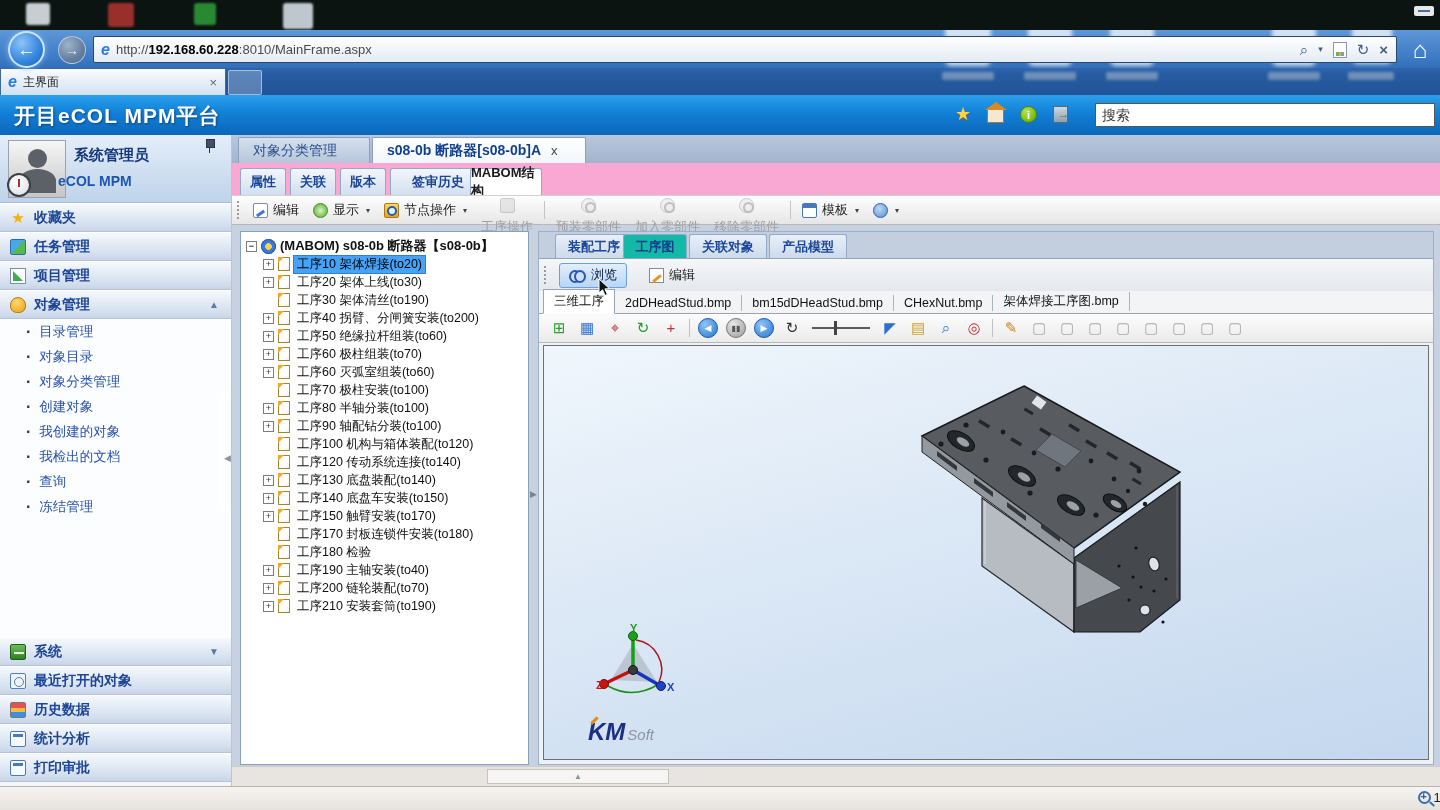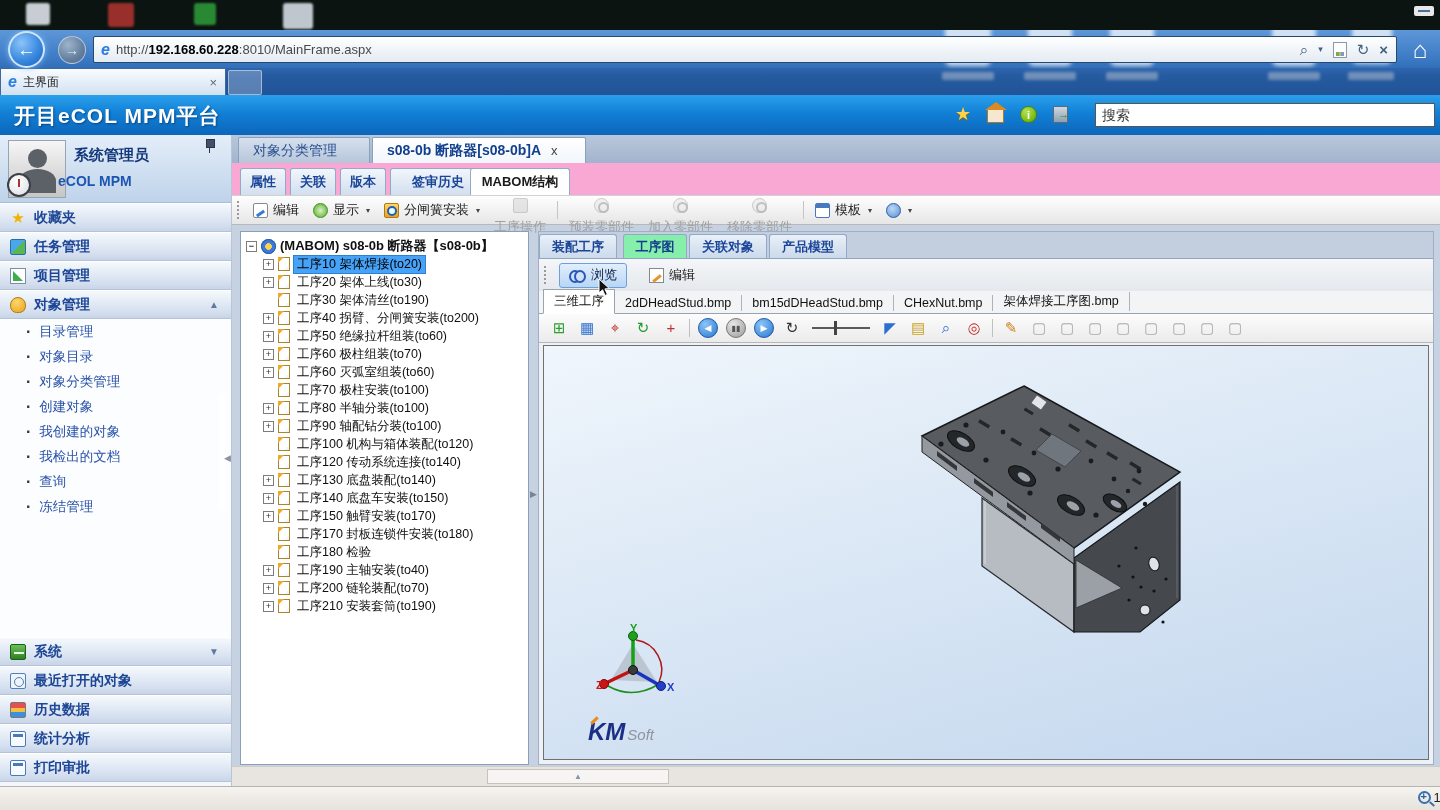--- a/index.html
+++ b/index.html
@@ -169,21 +169,21 @@
 
   #splitter { position:absolute; left:297px; top:96px; width:9px; height:534px; }
   #splitter .arr { position:absolute; top:258px; left:1px; font-size:9px; color:#7a828e; }
 
   
   #proc-panel { position:absolute; left:306px; top:96px; width:896px; height:534px; background:#eef1f5; border:1px solid #9fb0c4; }
   #proc-tabs { position:relative; height:27px; background:#c3cfdf; border-bottom:1px solid #8fa5c0; }
   .ptab { position:absolute; bottom:0; height:24px; border:1px solid #93a9c8; border-bottom:none; border-radius:3px 3px 0 0;
      font-size:13px; font-weight:bold; display:flex; align-items:center; justify-content:center; }
   .ptab.inactive { background:linear-gradient(180deg,#e9f0f8,#ccdaeb); color:#1a4598; }
-  .ptab.active { background:#86efac; color:#153f8e; }
+  .ptab.active { background:#14b8a6; color:#153f8e; }
   #action-row { position:relative; height:32px; background:linear-gradient(180deg,#f4f6f9,#e4e8ec); display:flex; align-items:center; }
   #action-row .grip { width:3px; height:18px; margin:0 6px 0 5px; border-left:2px dotted #9a9a9a; }
   #browse-btn { display:flex; align-items:center; gap:5px; height:25px; padding:0 9px; margin-left:6px;
      background:linear-gradient(180deg,#e2effd,#b8d6f5); border:1px solid #6f9fd6; border-radius:3px; font-size:13px; color:#102040; position:relative;}
   .bino { width:17px; height:10px; position:relative; }
   .bino:before,.bino:after { content:""; position:absolute; top:0; width:8px; height:9px; border:2px solid #2858b8; border-radius:50%; background:#cfe0f8;}
   .bino:before { left:0; } .bino:after { right:0; }
   #cursor-arrow { position:absolute; left:38px; top:14px; z-index:9; }
   #edit-btn { display:flex; align-items:center; gap:5px; height:25px; padding:0 8px; margin-left:14px; font-size:13px; color:#222; }
   .ed-ic { width:15px; height:15px; background:#fff; border:1px solid #888; position:relative; }
@@ -389,36 +389,36 @@
         <div class="mtab active" style="left: 140px; width: 214px;">
           <span>s08-0b 断路器[s08-0b]A</span>
           <span class="x">x</span>
         </div>
       </div>
     <div id="detail-bar">
         <div class="dtab inactive" style="left: 8px; width: 46px;">属性</div>
         <div class="dtab inactive" style="left: 58px; width: 46px;">关联</div>
         <div class="dtab inactive" style="left: 108px; width: 46px;">版本</div>
         <div class="dtab inactive" style="left: 158px; width: 96px;">签审历史</div>
-        <div class="dtab active" style="left: 238px; width: 100px;">MABOM结构</div>
+        <div class="dtab active" style="left: 238px; width: 72px;">MABOM结构</div>
       </div>
     <div id="toolbar">
         <span class="grip"></span>
         <div class="tb-item">
           <span class="ti ti-edit"></span>
           <span>编辑</span>
         </div>
         <div class="tb-item">
           <span class="ti ti-disp"></span>
           <span>显示</span>
           <span class="tb-caret">▾</span>
         </div>
         <div class="tb-item">
           <span class="ti ti-node"></span>
-          <span>分闸簧安装</span>
+          <span>节点操作</span>
           <span class="tb-caret">▾</span>
         </div>
         <div class="tb-item disabled">
           <span class="ti ti-proc"></span>
           <span>工序操作</span>
           <span class="tb-caret">▾</span>
         </div>
         <span class="tb-sep"></span>
         <div class="tb-item disabled">
           <span class="ti ti-link"></span>
@@ -553,21 +553,21 @@
           </div>
         </div>
     </div>
 
     <div id="splitter">
         <span class="arr">▶</span>
       </div>
 
     <div id="proc-panel">
       <div id="proc-tabs">
-          <div class="ptab inactive" style="left: 0; width: 78px;">装配工序</div>
+          <div class="ptab inactive" style="left: 16px; width: 78px;">装配工序</div>
           <div class="ptab active" style="left: 84px; width: 64px;">工序图</div>
           <div class="ptab inactive" style="left: 150px; width: 78px;">关联对象</div>
           <div class="ptab inactive" style="left: 230px; width: 78px;">产品模型</div>
         </div>
       <div id="action-row">
         <span class="grip"></span>
         <div id="browse-btn">
           <span class="bino"></span>
           <span>浏览</span>
           <svg id="cursor-arrow" width="13" height="19" viewBox="0 0 13 19">

